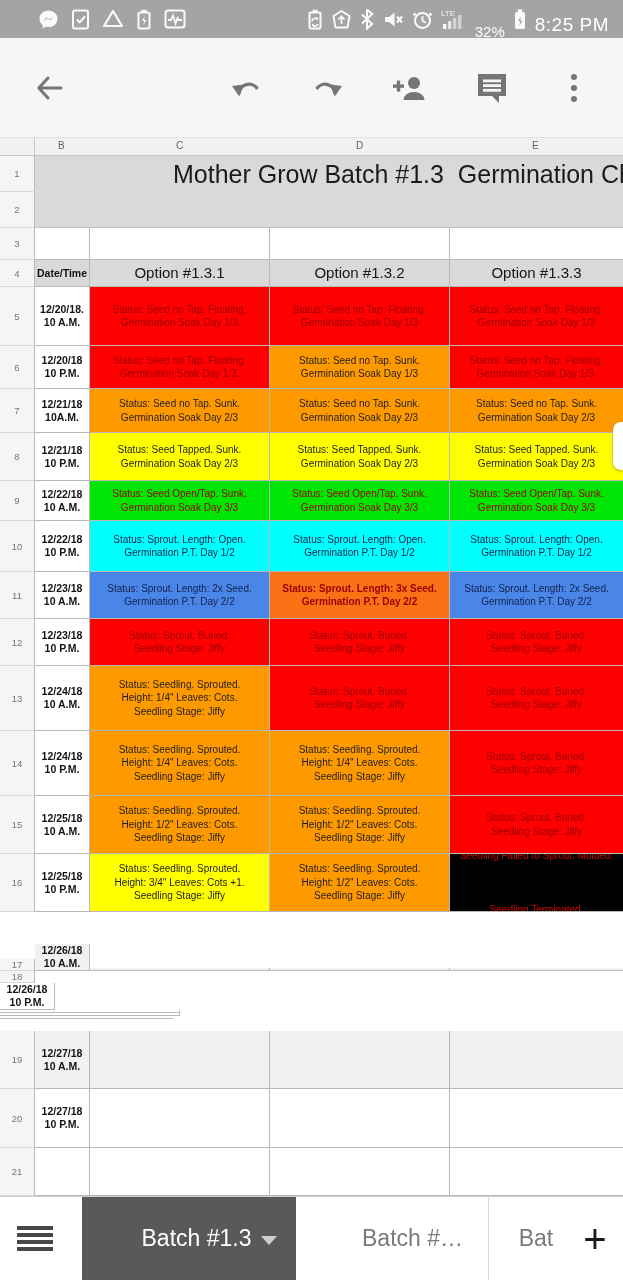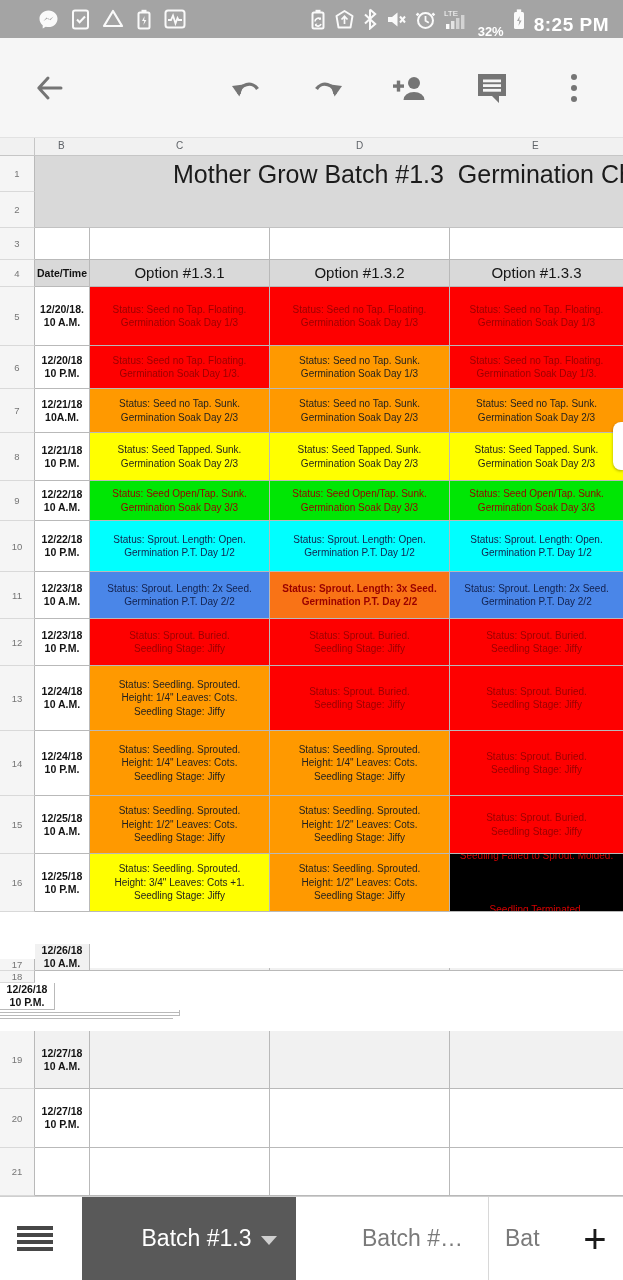--- a/index.html
+++ b/index.html
@@ -6,22 +6,22 @@
   *{box-sizing:border-box;}
   .screen{position:relative;width:623px;height:1280px;background:#fff;overflow:hidden;
           font-family:"Liberation Sans","DejaVu Sans",sans-serif;}
 
   
   .statusbar{position:absolute;top:0;left:0;width:623px;height:38px;background:#a4a4a4;
              display:flex;align-items:center;color:#fff;}
   .sb-left{display:flex;align-items:center;gap:12px;margin-left:38px;}
   .sb-right{display:flex;align-items:center;gap:8px;margin-left:auto;margin-right:14px;}
   .sb-ic{display:flex;align-items:center;justify-content:center;opacity:.95;}
-  .sb-txt{font-size:19px;font-weight:700;letter-spacing:.5px;margin-top:12px;}
-  .sb-pct{font-size:13px;font-weight:700;margin-top:24px;}
+  .sb-txt{font-size:19px;font-weight:400;letter-spacing:.5px;margin-top:12px;}
+  .sb-pct{font-size:15px;font-weight:400;margin-top:24px;}
 
   
   .toolbar{position:absolute;top:38px;left:0;width:623px;height:100px;background:#f6f6f6;
            display:flex;align-items:center;border-bottom:1px solid #e2e2e2;}
   .tb-btn{display:flex;align-items:center;justify-content:center;width:54px;height:54px;}
   .tb-back{margin-left:22px;}
   .tb-group{margin-left:auto;display:flex;align-items:center;gap:28px;margin-right:22px;}
   .kebab{display:flex;flex-direction:column;gap:5px;align-items:center;}
   .kebab i{width:6px;height:6px;border-radius:50%;background:#757575;display:block;}
 
@@ -58,21 +58,21 @@
           border-top:1px solid #cfcfcf;display:flex;align-items:stretch;}
   .hamb{width:70px;display:flex;flex-direction:column;justify-content:center;align-items:center;gap:3.5px;}
   .hamb i{display:block;width:36px;height:3.5px;background:#474747;}
   .tab{display:flex;align-items:center;justify-content:center;font-size:23px;padding-left:41px;}
   .tab-active{width:214px;background:#595959;color:#fff;gap:10px;margin-left:12px;}
   .tab-caret{width:0;height:0;border-left:8px solid transparent;border-right:8px solid transparent;
              border-top:9px solid #cfcfcf;margin-top:4px;}
   .tab-idle{color:#7a7a7a;}
   .tab2{width:192px;}
   .tabdiv{width:1px;background:#d8d8d8;}
-  .tab3{width:78px;overflow:hidden;justify-content:flex-start;padding-left:16px;}
+  .tab3{width:78px;overflow:hidden;justify-content:center;padding-left:16px;}
   .plusbtn{flex:1;display:flex;align-items:center;justify-content:center;
            font-size:40px;font-weight:300;color:#1a1a1a;line-height:1;}
   svg{display:block;}
 </style>
 </head>
 <body>
 
 <div class="screen">
 
   <div class="statusbar">

